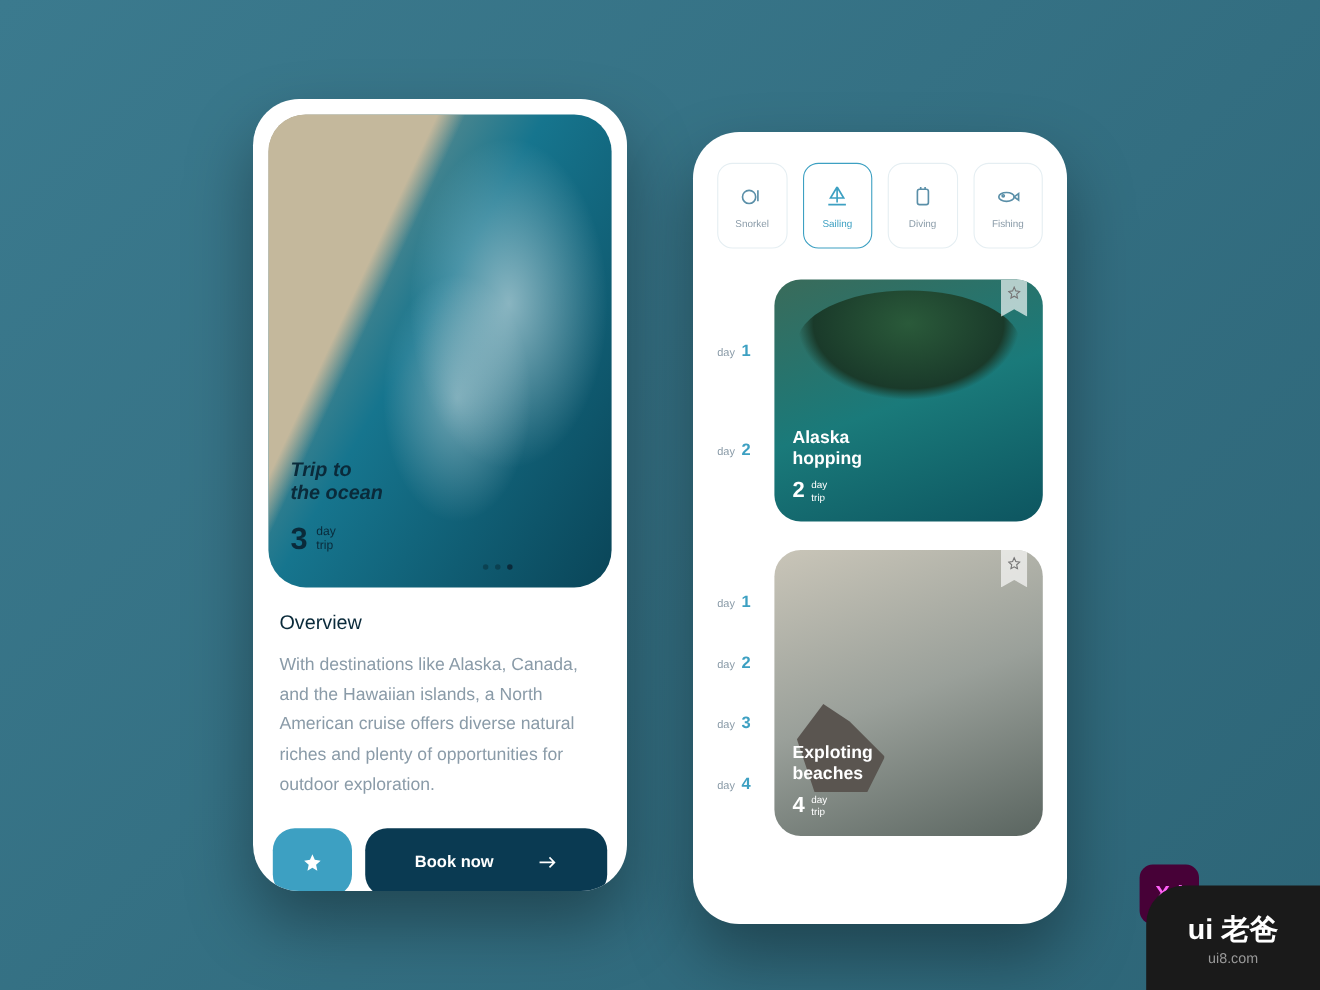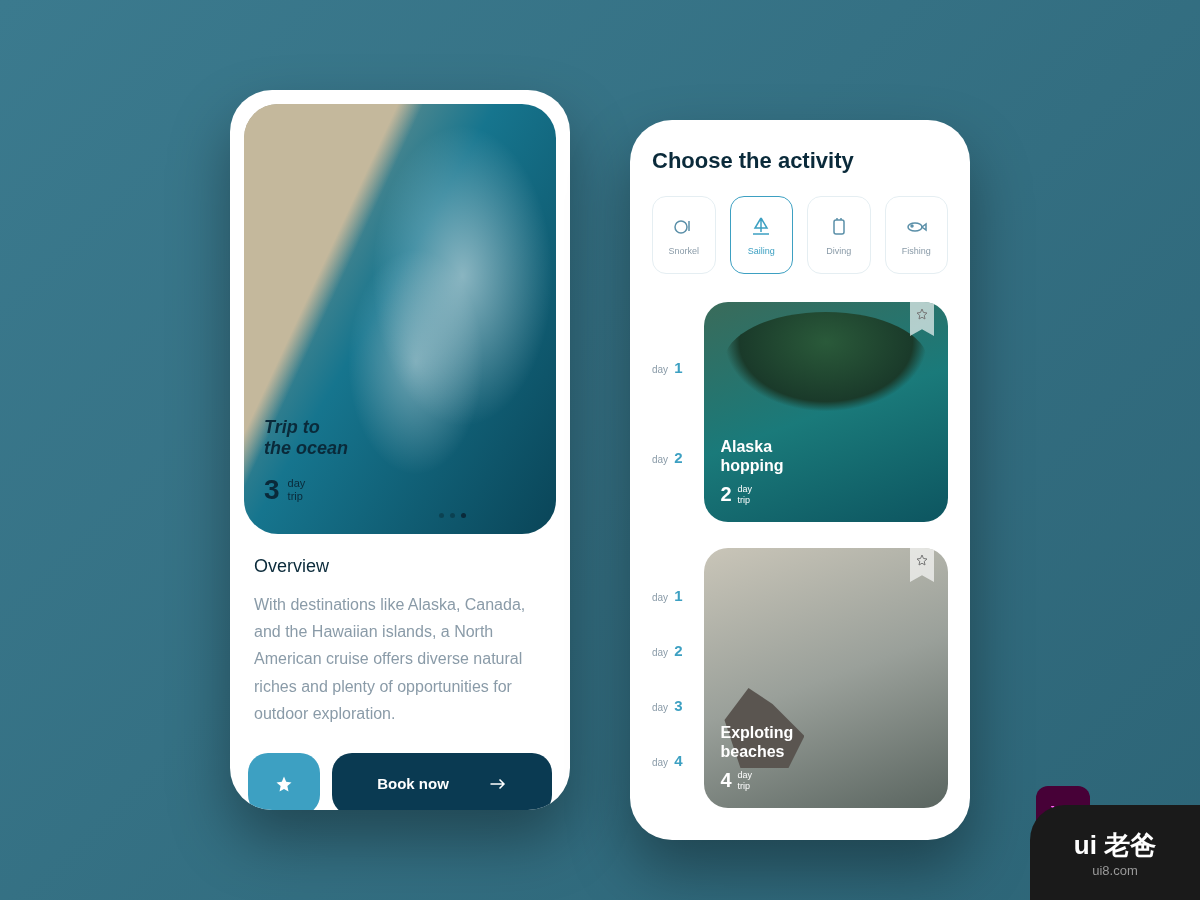--- a/index.html
+++ b/index.html
@@ -249,21 +249,21 @@
   align-items: center;
   justify-content: center;
   color: #ff61f6;
   font-weight: 800;
   font-size: 20px;
 }
 .ui8-badge {
   position: absolute;
   bottom: 0;
   right: 0;
-  width: 170px;
+  width: 158px;
   height: 95px;
   background: #1a1a1a;
   border-top-left-radius: 35px;
   display: flex;
   flex-direction: column;
   align-items: center;
   justify-content: center;
   color: #fff;
 }
 .ui8-main { font-size: 26px; font-weight: 700; }
@@ -309,21 +309,20 @@
     <div class="book-btn">
       <span>Book now</span>
       <svg width="18" height="12" viewBox="0 0 24 16">
           <path stroke="#fff" stroke-width="2" fill="none" d="M2 8h18M14 2l6 6-6 6"></path>
         </svg>
     </div>
   </div>
 </div>
 
 <div class="phone phone-right">
-  <div class="choose-title">Choose the activity</div>
 
   <div class="activities">
     <div class="activity">
       <div class="activity-icon">
         <svg width="24" height="24" viewBox="0 0 24 24" fill="none" stroke="#5a8fa8" stroke-width="1.5">
             <circle cx="9" cy="12" r="6"></circle>
             <path d="M17 6v10"></path>
           </svg>
       </div>
       <div class="activity-label">Snorkel</div>

